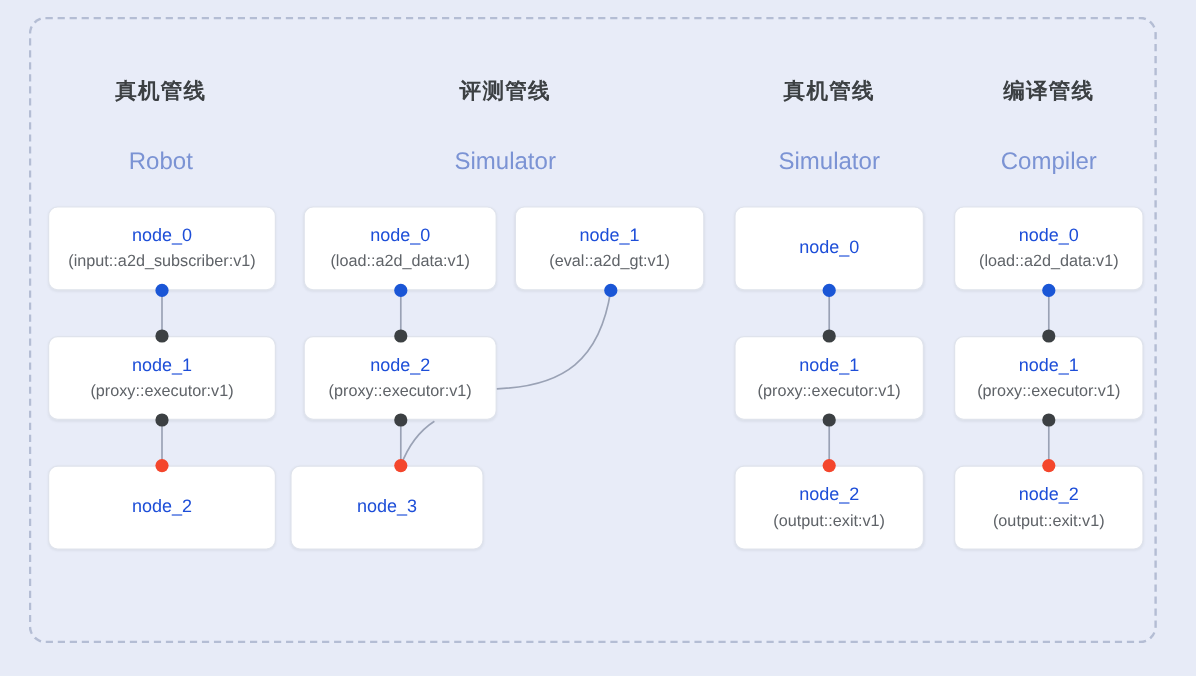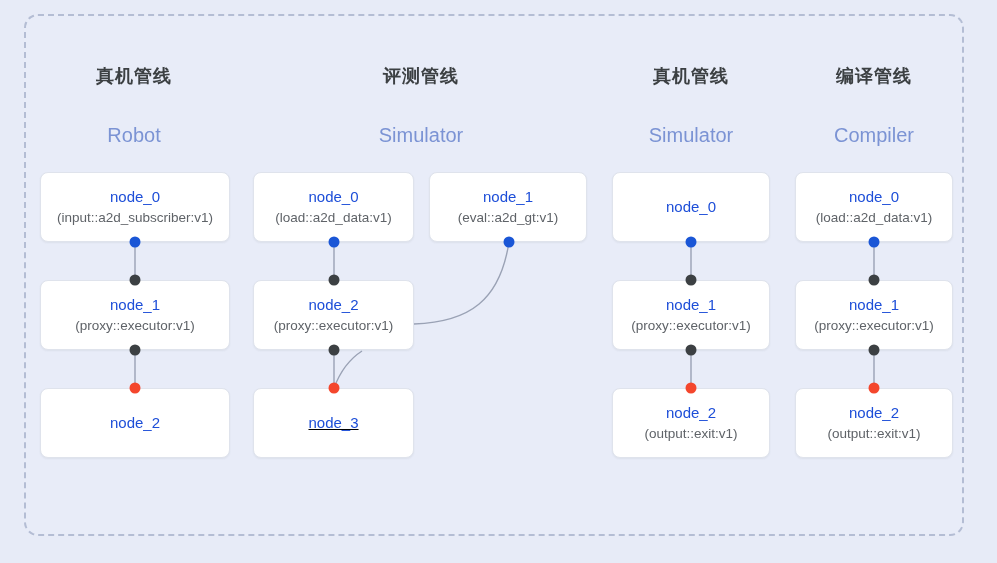--- a/index.html
+++ b/index.html
@@ -141,21 +141,21 @@
         <div class="node-sub">(load::a2d_data:v1)</div>
       </div>
       <div class="node" style="left: 429px; top: 172px; width: 158px; height: 70px;">
         <div class="node-title">node_1</div>
         <div class="node-sub">(eval::a2d_gt:v1)</div>
       </div>
       <div class="node" style="left: 253px; top: 280px; width: 161px; height: 70px;">
         <div class="node-title">node_2</div>
         <div class="node-sub">(proxy::executor:v1)</div>
       </div>
-      <div class="node" style="left: 253px; top: 388px; width: 161px; height: 70px; text-decoration: underline;">
+      <div class="node" style="left: 242px; top: 388px; width: 161px; height: 70px;">
         <div class="node-title">node_3</div>
       </div>
       <div class="node" style="left: 612px; top: 172px; width: 158px; height: 70px;">
         <div class="node-title">node_0</div>
       </div>
       <div class="node" style="left: 612px; top: 280px; width: 158px; height: 70px;">
         <div class="node-title">node_1</div>
         <div class="node-sub">(proxy::executor:v1)</div>
       </div>
       <div class="node" style="left: 612px; top: 388px; width: 158px; height: 70px;">

